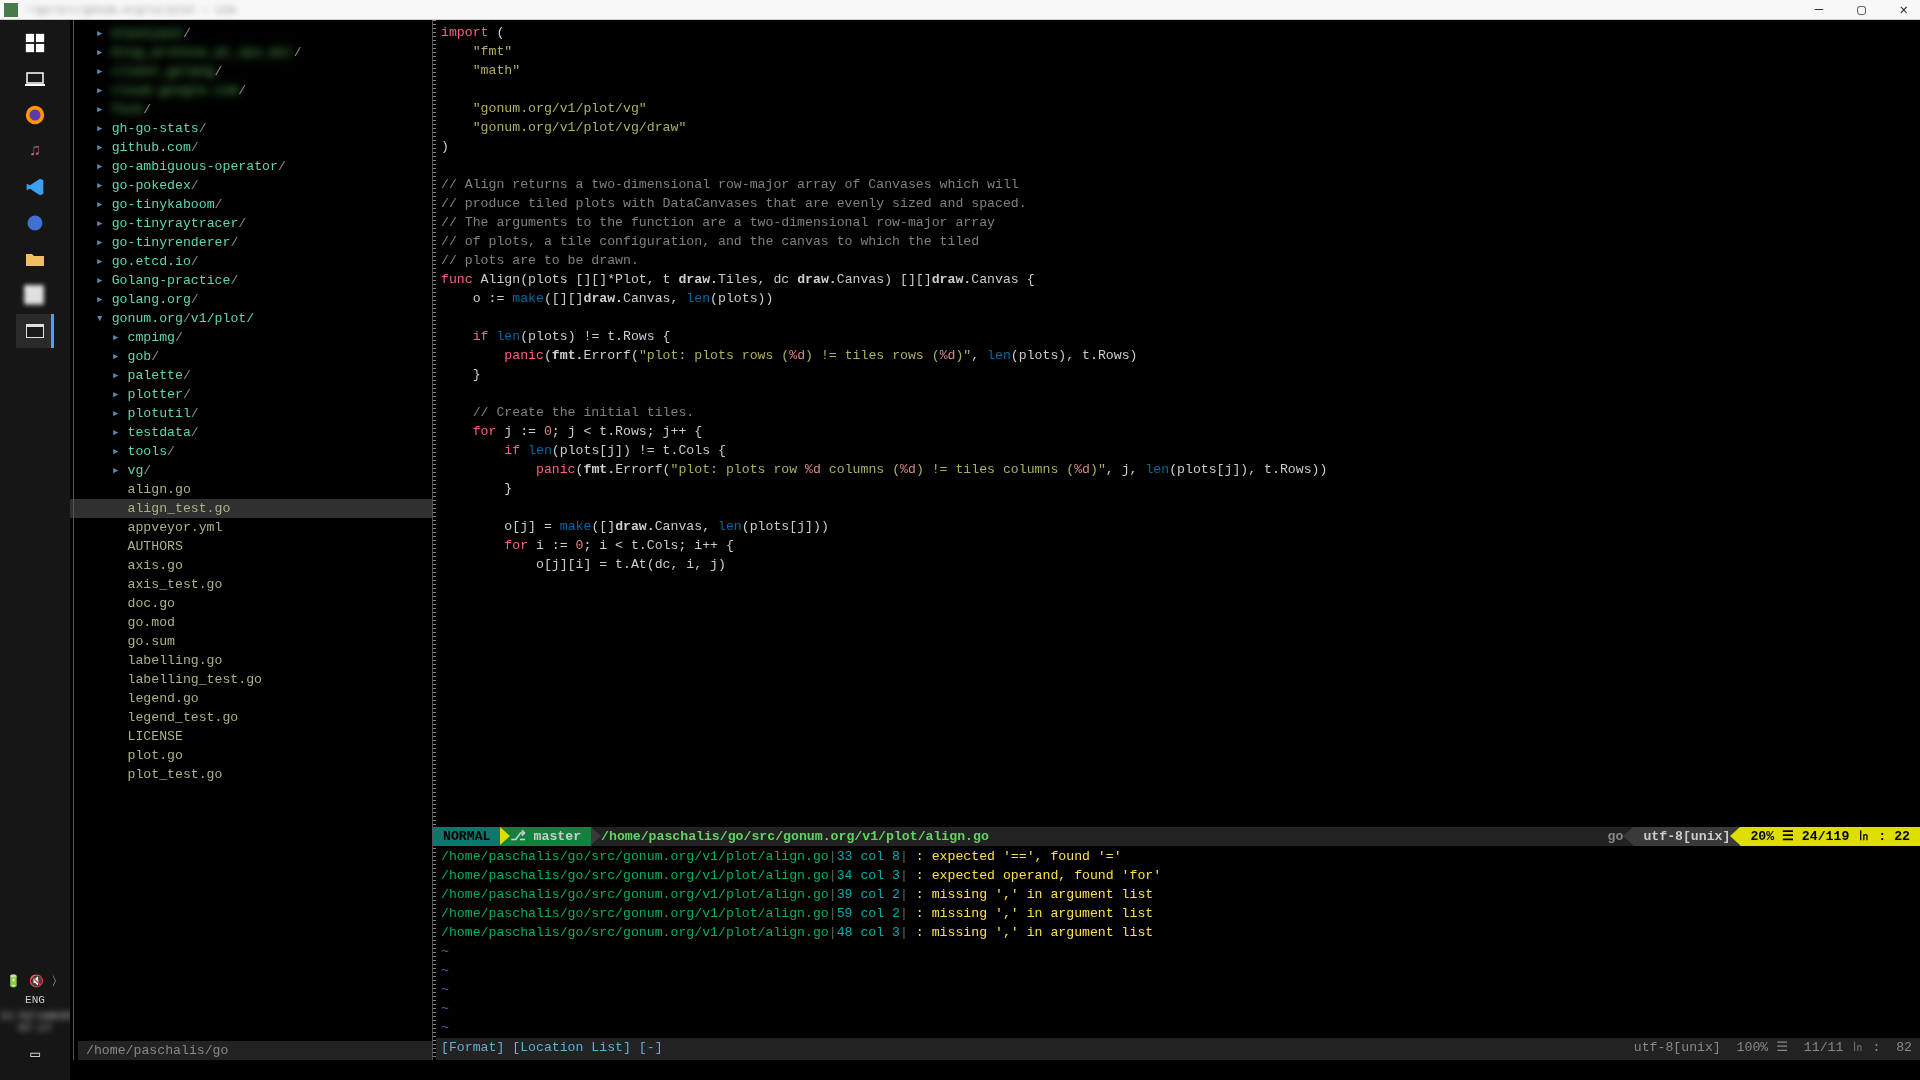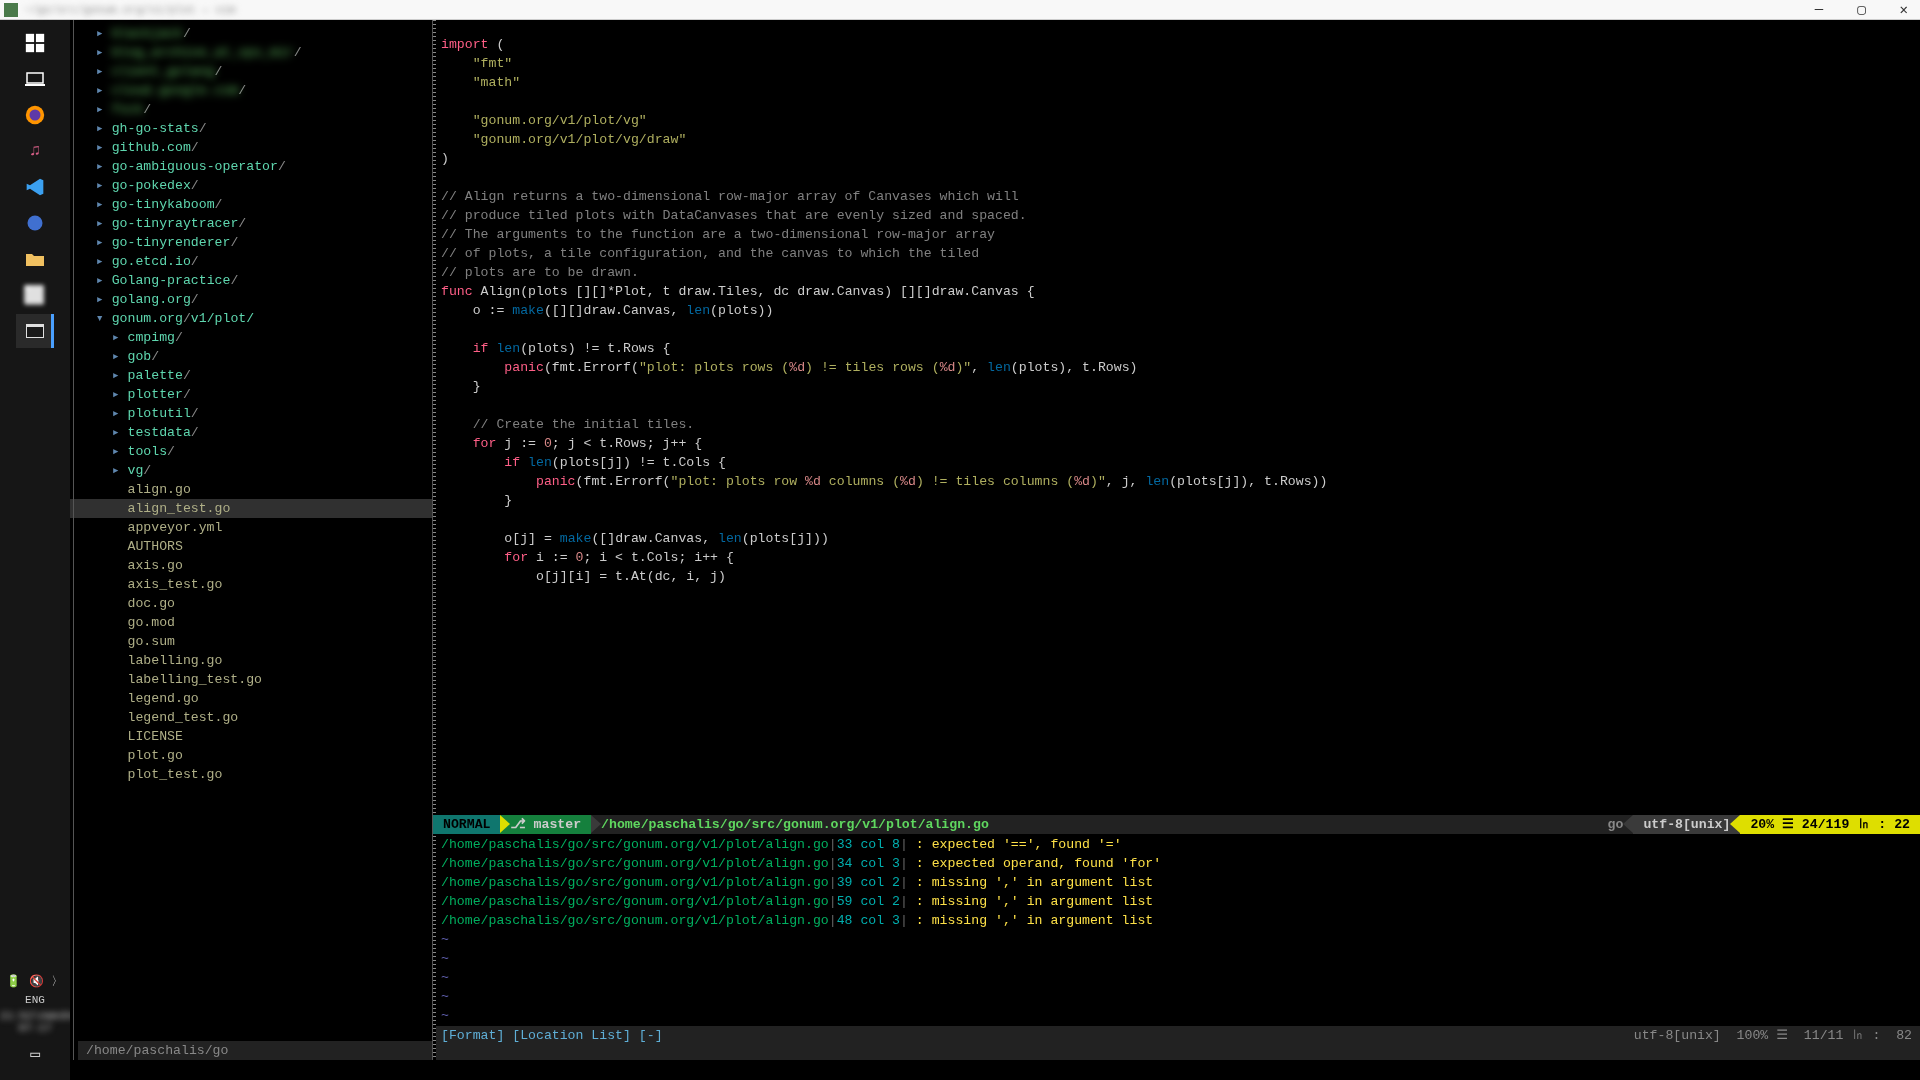--- a/index.html
+++ b/index.html
@@ -63,26 +63,26 @@
 .tree-line { white-space: pre; line-height: 19px; }
 .tree-arrow { color: #5f87af; }
 .tree-dir { color: #5fd7af; }
 .tree-slash { color: #888; }
 .tree-file { color: #afaf87; }
 .tree-blur { filter: blur(4px); color: #6c6; }
 .tree-selected { background: #303030; display: block; margin-left: -10px; padding-left: 10px; }
 
 .editor-col { flex: 1; display: flex; flex-direction: column; border-left: 1px solid #555; position: relative;}
 .editor-col .vert-split { position:absolute; left:0; top:0; bottom:0; width:3px; background: repeating-linear-gradient(#888,#888 1px,#000 1px,#000 4px);}
-.code-area { flex: 1; padding: 15px 8px; overflow: hidden; line-height: 19px; white-space: pre; }
+.code-area { flex: 1; padding: 3px 8px; overflow: hidden; line-height: 19px; white-space: pre; }
 .c-kw { color: #ff5f87; }
 .c-str { color: #afaf5f; }
 .c-cm { color: #808080; }
 .c-nm { color: #d78787; }
-.c-id { color: #d0d0d0; }
+.c-id { color: #d0d0d0; font-weight: bold; }
 .c-bi { color: #0369a1; }
 
 .statusline {
   background: #000;
   height: 19px;
   display: flex;
   font-weight: bold;
   overflow: hidden;
 }
 .sl-seg { padding: 0 10px; line-height: 19px; position: relative; }
@@ -110,21 +110,21 @@
 
 .quickfix { background: #000; padding: 1px 8px; line-height: 19px; }
 .qf-line { white-space: pre; }
 .qf-path { color: #00af5f; }
 .qf-loc { color: #00afaf; }
 .qf-sep { color: #666; }
 .qf-msg { color: #fde047; }
 .tilde-line { color: #5f5faf; }
 
 .bottom-status {
-  height: 34px;
+  height: 22px;
   background: #222;
   color: #888;
   display:flex;
   padding: 0 8px;
   line-height:19px;
   white-space:pre;
 }
 .bottom-status .seg-title{ color:#5fafd7;}
 .bottom-status .spacer{flex:1;}
 

